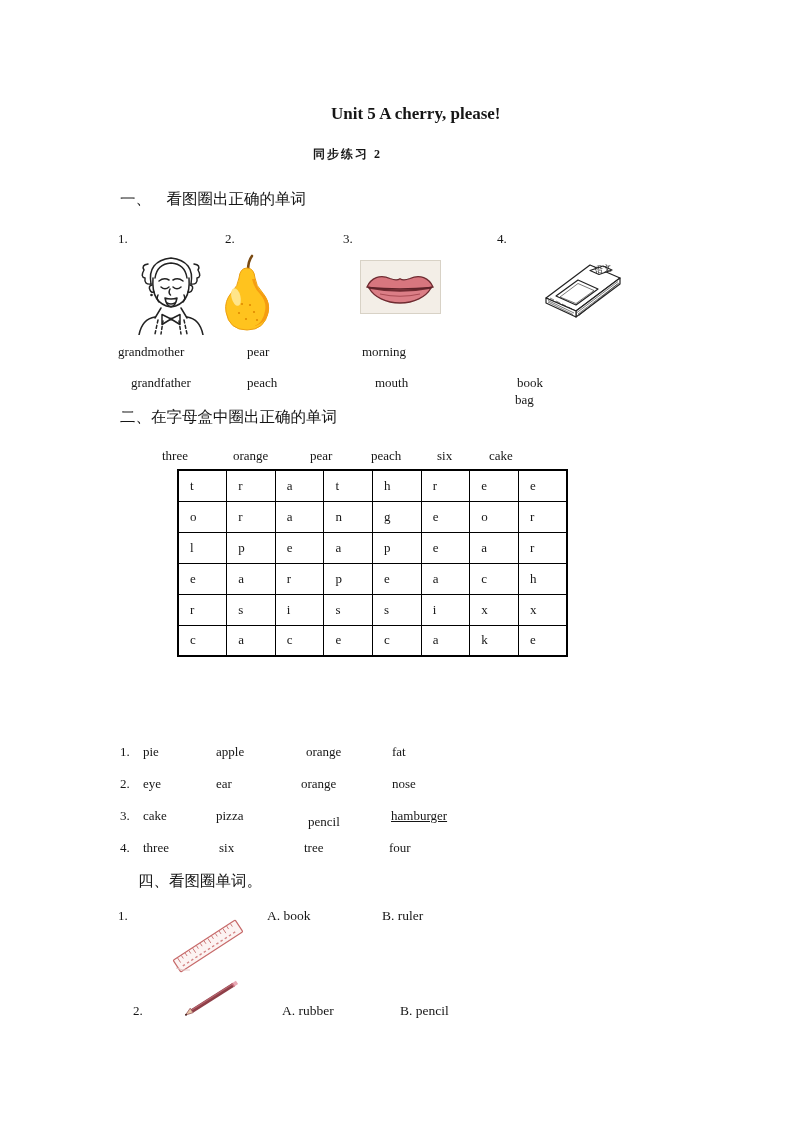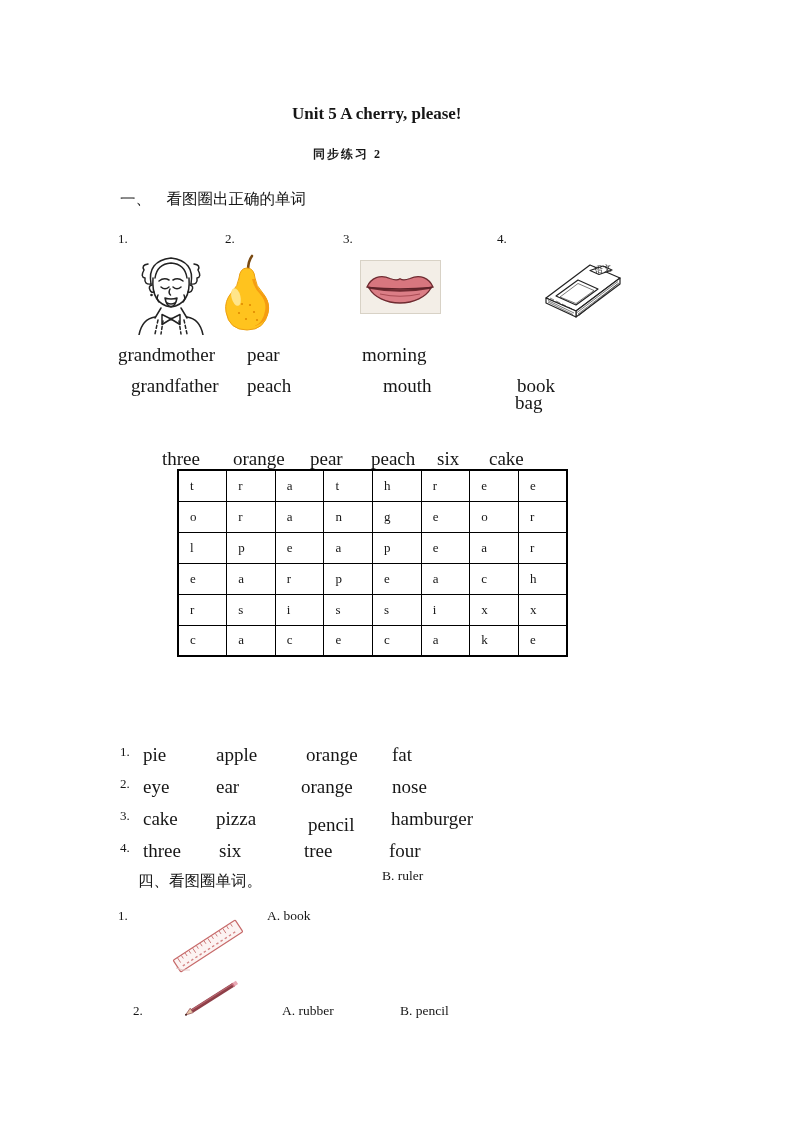--- a/index.html
+++ b/index.html
@@ -3,25 +3,25 @@
 <meta charset="utf-8">
 <style>
   * { margin:0; padding:0; box-sizing:border-box; }
   html,body { background:#ffffff; }
   .page {
     position:relative; width:793px; height:1122px; background:#fff;
     font-family:"Liberation Serif","DejaVu Serif",serif; color:#161616;
     overflow:hidden;
   }
   .abs { position:absolute; white-space:nowrap; }
-  .title { font-size:17px; font-weight:bold; }
+  .title { font-size:17px; font-weight:bold;margin-left:39px; }
   .subtitle { font-size:12px; font-weight:bold; letter-spacing:2px; }
   .zh-heading { font-size:15.5px; }
   .num { font-size:13px; }
-  .word { font-size:19px; }
+  .word { font-size:13px; }
   .opt { font-size:13.5px; }
   #letter-table {
     position:absolute; left:177px; top:469px; width:391px;
     border-collapse:collapse; table-layout:fixed;
     border:2px solid #000; font-size:13px;
   }
   #letter-table td {
     border:1px solid #000; height:31px; padding-left:11px;
     vertical-align:middle; font-family:"Liberation Serif","DejaVu Serif",serif;
   }
@@ -119,23 +119,24 @@
     </svg>
   </div>
 
   <div class="abs word" style="left:118px; top:344px;">grandmother</div>
   <div class="abs word" style="left:247px; top:344px;">pear</div>
   <div class="abs word" style="left:362px; top:344px;">morning</div>
   <div class="abs word" style="left:515px; top:344px;margin-top:48px;">bag</div>
 
   <div class="abs word" style="left:131px; top:375px;">grandfather</div>
   <div class="abs word" style="left:247px; top:375px;">peach</div>
-  <div class="abs word" style="left:383px; top:375px;">mouth</div>
+  <div class="abs word" style="left:375px; top:375px;">mouth</div>
   <div class="abs word" style="left:517px; top:375px;">book</div>
 
+  <div class="abs zh-heading" style="left:120px; top:407px;">二、在字母盒中圈出正确的单词</div>
 
   <div class="abs word" style="left:162px; top:448px;">three</div>
   <div class="abs word" style="left:233px; top:448px;">orange</div>
   <div class="abs word" style="left:310px; top:448px;">pear</div>
   <div class="abs word" style="left:371px; top:448px;">peach</div>
   <div class="abs word" style="left:437px; top:448px;">six</div>
   <div class="abs word" style="left:489px; top:448px;">cake</div>
 
   <table id="letter-table">
     <tbody>
@@ -212,33 +213,33 @@
   <div class="abs num" style="left:120px; top:776px;">2.</div>
   <div class="abs word" style="left:143px; top:776px;">eye</div>
   <div class="abs word" style="left:216px; top:776px;">ear</div>
   <div class="abs word" style="left:301px; top:776px;">orange</div>
   <div class="abs word" style="left:392px; top:776px;">nose</div>
 
   <div class="abs num" style="left:120px; top:808px;">3.</div>
   <div class="abs word" style="left:143px; top:808px;">cake</div>
   <div class="abs word" style="left:216px; top:808px;">pizza</div>
   <div class="abs word" style="left:308px; top:808px;margin-top:6px;">pencil</div>
-  <div class="abs word" style="left:391px; top:808px;">hamburger</div>
+  <div class="abs word" style="left:391px; top:808px;text-decoration:underline;">hamburger</div>
 
   <div class="abs num" style="left:120px; top:840px;">4.</div>
   <div class="abs word" style="left:143px; top:840px;">three</div>
   <div class="abs word" style="left:219px; top:840px;">six</div>
   <div class="abs word" style="left:304px; top:840px;">tree</div>
   <div class="abs word" style="left:389px; top:840px;">four</div>
 
   <div class="abs zh-heading" style="left:120px; top:871px;margin-left:18px;">四、看图圈单词。</div>
 
   <div class="abs num" style="left:118px; top:908px;">1.</div>
   <div class="abs opt" style="left:267px; top:908px;">A. book</div>
-  <div class="abs opt" style="left:382px; top:868px;">B. ruler</div>
+  <div class="abs opt" style="left:382px; top:908px;">B. ruler</div>
 
   <div class="abs" style="left:168px; top:918px;">
     <svg width="80" height="58" viewBox="0 0 80 58">
       <g transform="rotate(-33 40 28)">
         <rect x="3" y="21" width="74" height="14" rx="1" fill="#FCF3F2" stroke="#C76A6A" stroke-width="1.2"></rect>
         <path d="M8,21.5 V27 M12.5,21.5 V25 M17,21.5 V25 M21.5,21.5 V25 M26,21.5 V27 M30.5,21.5 V25 M35,21.5 V25 M39.5,21.5 V25 M44,21.5 V27 M48.5,21.5 V25 M53,21.5 V25 M57.5,21.5 V25 M62,21.5 V27 M66.5,21.5 V25 M71,21.5 V25" stroke="#C76A6A" stroke-width="0.8" fill="none"></path>
         <path d="M8,31 H72" stroke="#D58585" stroke-width="1.4" stroke-dasharray="2.5 2.5" fill="none"></path>
       </g>
       <path d="M8,50 q7,3 14,2" stroke="#E5C8C8" stroke-width="1" fill="none"></path>
     </svg>

